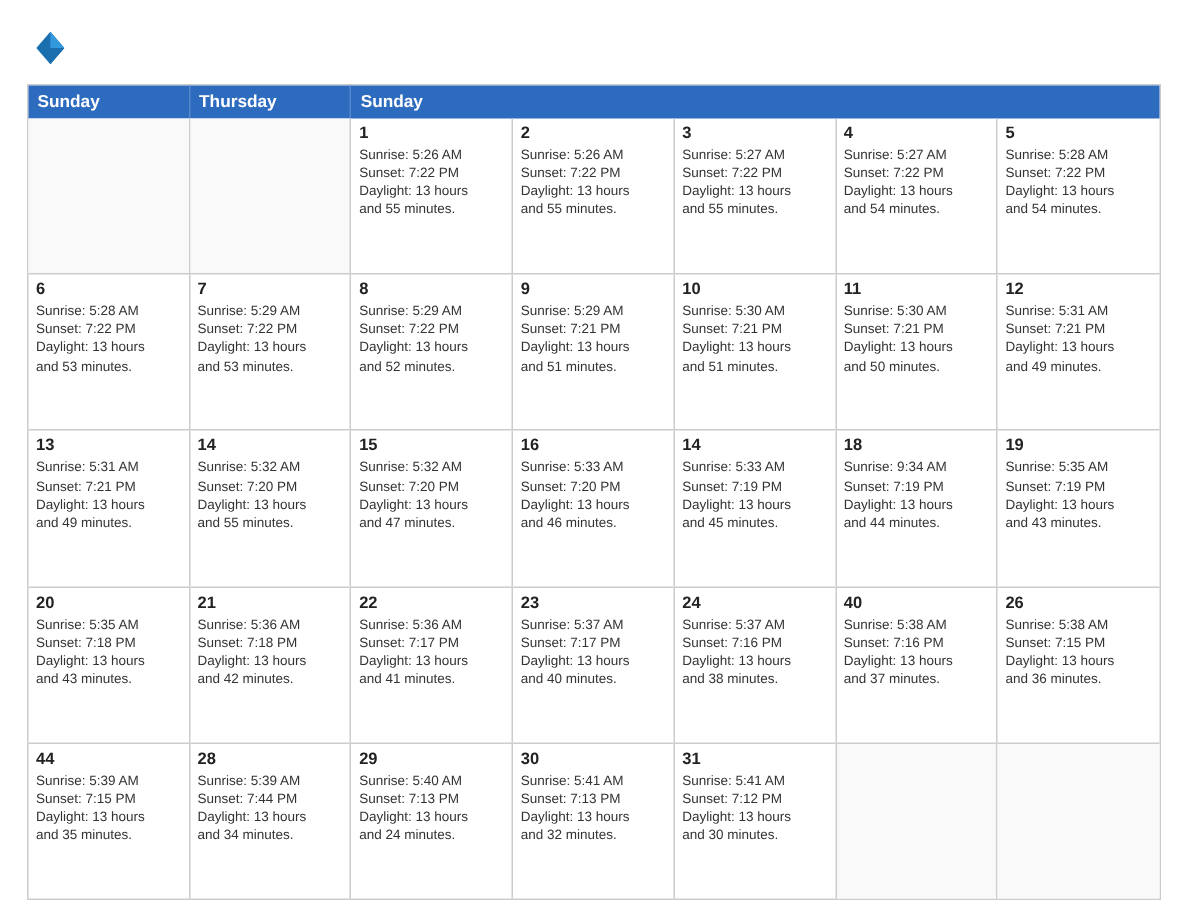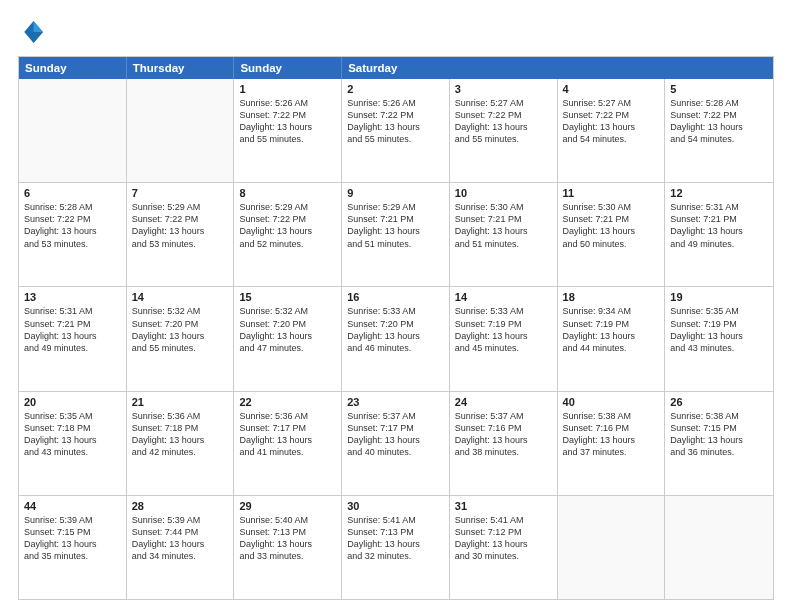--- a/index.html
+++ b/index.html
@@ -130,21 +130,20 @@
       <div class="main-title"></div>
       <div class="subtitle"></div>
     </div>
   </div>
 
   <div class="calendar">
     <div class="cal-header-row">
     <div class="cal-header-cell">Sunday</div>
         <div class="cal-header-cell">Thursday</div>
         <div class="cal-header-cell">Sunday</div>
-        <div class="cal-header-cell">Saturday</div>
       </div>
     <div class="cal-body">
     <div class="cal-row">
           <div class="cal-cell empty"></div>
           <div class="cal-cell empty"></div>
           <div class="cal-cell">
             <div class="day-num">1</div>
             <div class="cell-line">Sunrise: 5:26 AM</div>
             <div class="cell-line">Sunset: 7:22 PM</div>
             <div class="cell-line">Daylight: 13 hours</div>
@@ -345,21 +344,21 @@
             <div class="cell-line">Sunrise: 5:39 AM</div>
             <div class="cell-line">Sunset: 7:44 PM</div>
             <div class="cell-line">Daylight: 13 hours</div>
             <div class="cell-line">and 34 minutes.</div>
           </div>
           <div class="cal-cell">
             <div class="day-num">29</div>
             <div class="cell-line">Sunrise: 5:40 AM</div>
             <div class="cell-line">Sunset: 7:13 PM</div>
             <div class="cell-line">Daylight: 13 hours</div>
-            <div class="cell-line">and 33 minutes.</div>
+            <div class="cell-line">and 24 minutes.</div>
           </div>
           <div class="cal-cell">
             <div class="day-num">30</div>
             <div class="cell-line">Sunrise: 5:41 AM</div>
             <div class="cell-line">Sunset: 7:13 PM</div>
             <div class="cell-line">Daylight: 13 hours</div>
             <div class="cell-line">and 32 minutes.</div>
           </div>
           <div class="cal-cell">
             <div class="day-num">31</div>

